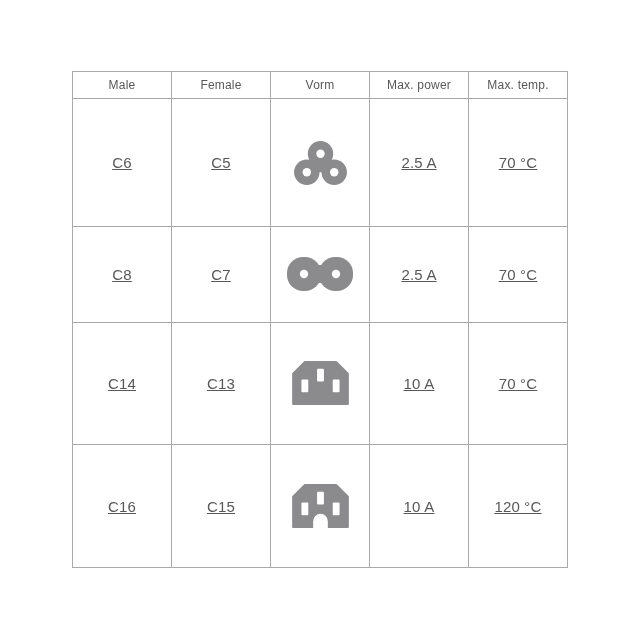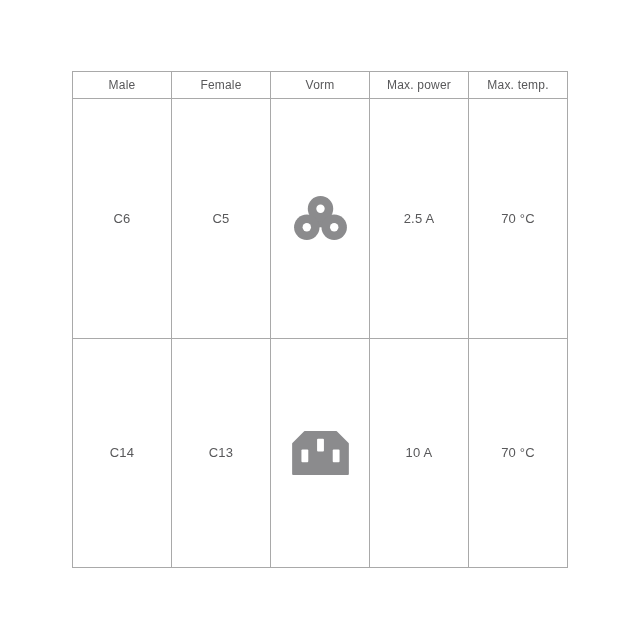--- a/index.html
+++ b/index.html
@@ -37,22 +37,23 @@
     padding: 0;
     overflow: hidden;
   }
   table.spec th {
     height: 27px;
     font-weight: normal;
     font-size: 12px;
     letter-spacing: 0.2px;
   }
   table.spec td {
-    font-size: 13px;
+    font-size: 15px;
     letter-spacing: 0.2px;
+    text-decoration: underline;
   }
   .plug-icon {
     display: block;
     margin: 0 auto;
     color: var(--icon-fill);
   }
 </style>
 </head>
 <body>
 
@@ -80,36 +81,66 @@
             <circle cx="42" cy="33" r="13" fill="currentColor"></circle>
             <circle cx="28" cy="14" r="4.3" fill="#fff"></circle>
             <circle cx="14" cy="33" r="4.3" fill="#fff"></circle>
             <circle cx="42" cy="33" r="4.3" fill="#fff"></circle>
           </svg>
         </td>
         <td>2.5 A</td>
         <td>70 °C</td>
       </tr>
 
+      <tr>
+        <td>C8</td>
+        <td>C7</td>
+        <td>
+          <svg class="plug-icon" viewBox="0 0 66 34" width="66" height="34">
+            <rect x="0" y="0" width="34" height="34" rx="16" fill="currentColor"></rect>
+            <rect x="32" y="0" width="34" height="34" rx="16" fill="currentColor"></rect>
+            <rect x="24" y="8" width="18" height="18" fill="currentColor"></rect>
+            <circle cx="17" cy="17" r="4.2" fill="#fff"></circle>
+            <circle cx="49" cy="17" r="4.2" fill="#fff"></circle>
+          </svg>
+        </td>
+        <td>2.5 A</td>
+        <td>70 °C</td>
+      </tr>
 
       <tr>
         <td>C14</td>
         <td>C13</td>
         <td>
           <svg class="plug-icon" viewBox="0 0 58 45" width="57" height="44">
             <path d="M13 1 L45 1 L57 13 L57 44 L1 44 L1 13 Z" fill="currentColor" stroke="currentColor" stroke-width="2" stroke-linejoin="round"></path>
             <rect x="9.5" y="19" width="7" height="13" rx="1" fill="#fff"></rect>
             <rect x="25.5" y="8" width="7" height="13" rx="1" fill="#fff"></rect>
             <rect x="41.5" y="19" width="7" height="13" rx="1" fill="#fff"></rect>
           </svg>
         </td>
         <td>10 A</td>
         <td>70 °C</td>
       </tr>
 
+      <tr>
+        <td>C16</td>
+        <td>C15</td>
+        <td>
+          <svg class="plug-icon" viewBox="0 0 58 45" width="57" height="44">
+            <path d="M13 1 L45 1 L57 13 L57 44 L1 44 L1 13 Z" fill="currentColor" stroke="currentColor" stroke-width="2" stroke-linejoin="round"></path>
+            <rect x="9.5" y="19" width="7" height="13" rx="1" fill="#fff"></rect>
+            <rect x="25.5" y="8" width="7" height="13" rx="1" fill="#fff"></rect>
+            <rect x="41.5" y="19" width="7" height="13" rx="1" fill="#fff"></rect>
+            <path d="M21.5 45 L21.5 38 a7.5 7.5 0 0 1 15 0 L36.5 45 Z" fill="#fff"></path>
+          </svg>
+        </td>
+        <td>10 A</td>
+        <td>120 °C</td>
+      </tr>
 
 
 
 
 
     </tbody>
   </table>
 </div>
 
 </body></html>

